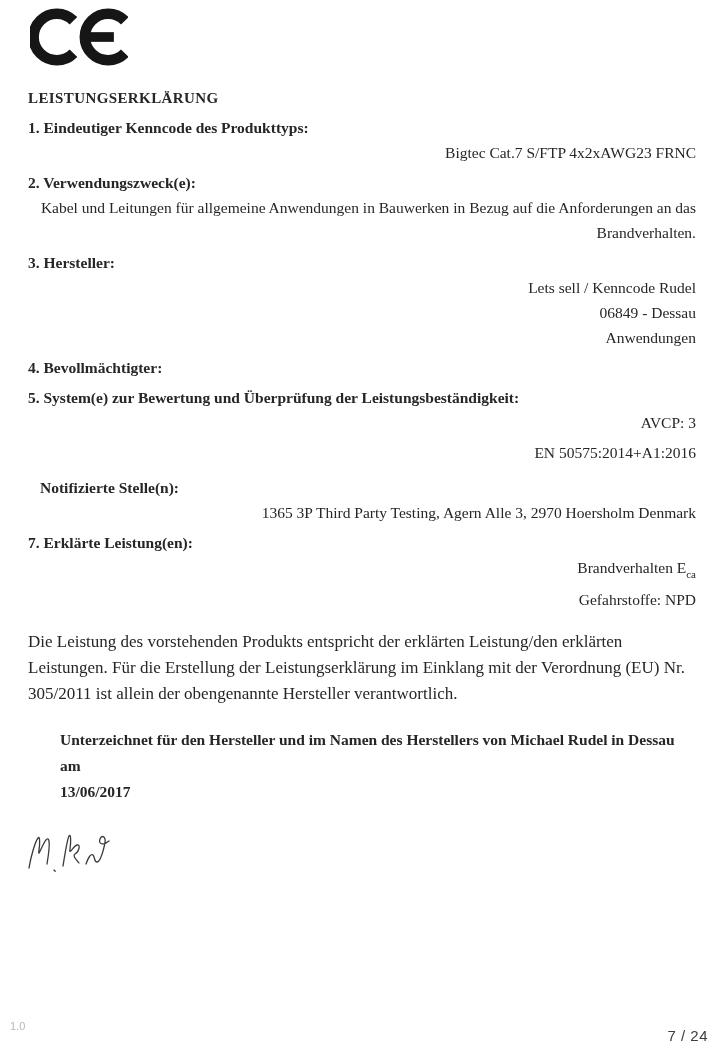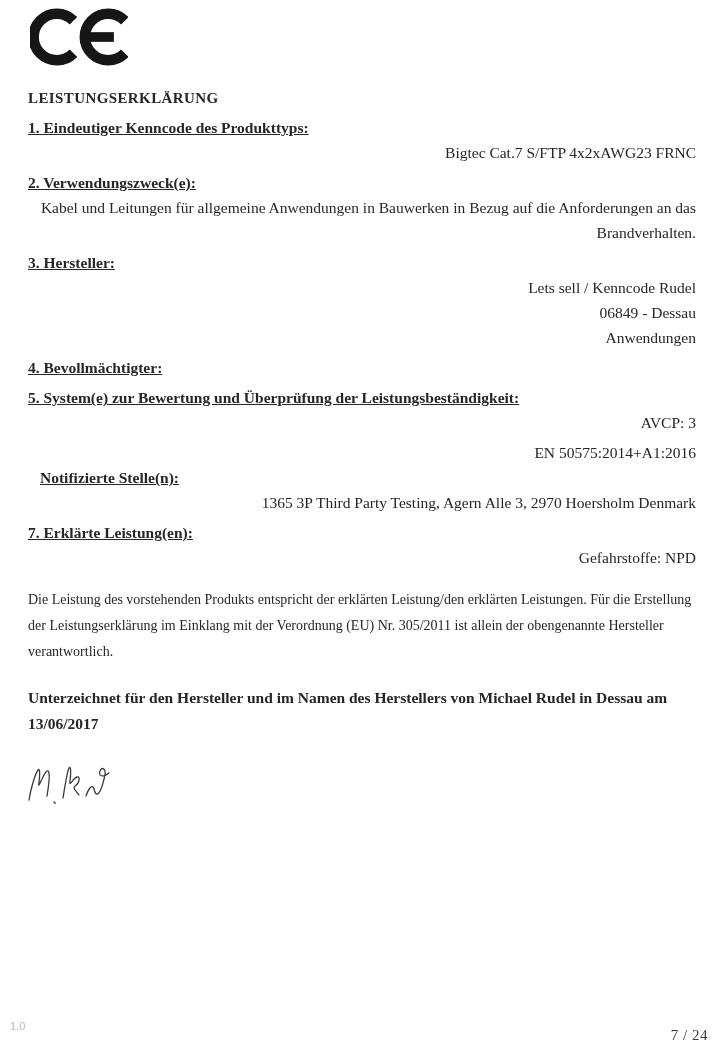--- a/index.html
+++ b/index.html
@@ -33,62 +33,62 @@
   .nr-label {
     font-weight: bold;
     display: inline-block;
     min-width: 47px;
   }
   .section { margin-top: 5px; }
   .section-heading {
     font-weight: bold;
     font-size: 15.5px;
     line-height: 25px;
-    text-decoration: underline;
   }
   .section-line {
     font-size: 15.5px;
     line-height: 25px;
     padding-left: 12px;
     text-align: right;
   }
-  .subsection { margin-top: 0; }
+  .subsection { margin-top: 10px; }
   .subsection .section-heading { padding-left: 12px; }
   .subsection .section-line { padding-left: 25px; }
   .sub-script {
     font-size: 11px;
     vertical-align: -5px;
   }
   .closing-paragraph {
     margin-top: 17px;
-    font-size: 14px;
+    font-size: 17px;
     line-height: 26px;
     max-width: 672px;
   }
   .signing {
     margin-top: 20px;
     font-weight: bold;
     font-size: 15.5px;
     line-height: 26px;
     max-width: 672px;
+    margin-left: 32px;
   }
   .signature-wrap {
     margin: 12px 0 0 -6px;
   }
   .footer-version {
     position: absolute;
     left: 10px; bottom: 16px;
     font-family: "Liberation Sans", sans-serif;
     font-size: 11px;
     color: #b9b9b9;
   }
   .footer-page {
     position: absolute;
     right: 12px; bottom: 4px;
-    font-family: Liberation Serif, serif;
+    font-family: Liberation Sans, sans-serif;
     font-size: 15px;
     color: #3e3e3e;
     letter-spacing: 0.5px;
   }
 </style>
 </head>
 <body>
 
 <div class="doc">
 
@@ -132,20 +132,21 @@
   <div class="section">
     <div class="section-line">EN 50575:2014+A1:2016</div>
     <div class="subsection">
       <div class="section-heading">Notifizierte Stelle(n):</div>
       <div class="section-line">1365 3P Third Party Testing, Agern Alle 3, 2970 Hoersholm Denmark</div>
     </div>
   </div>
 
   <div class="section">
     <div class="section-heading">7. Erklärte Leistung(en):</div>
+    <div class="section-line"><span>Brandverhalten E</span><span class="sub-script">ca</span></div>
     <div class="section-line">Gefahrstoffe: NPD</div>
   </div>
 
   <div class="closing-paragraph">Die Leistung des vorstehenden Produkts entspricht der erklärten Leistung/den erklärten Leistungen. Für die Erstellung der Leistungserklärung im Einklang mit der Verordnung (EU) Nr. 305/2011 ist allein der obengenannte Hersteller verantwortlich.</div>
 
   <div class="signing">
     <div>Unterzeichnet für den Hersteller und im Namen des Herstellers von Michael Rudel in Dessau am</div>
     <div>13/06/2017</div>
   </div>
 

